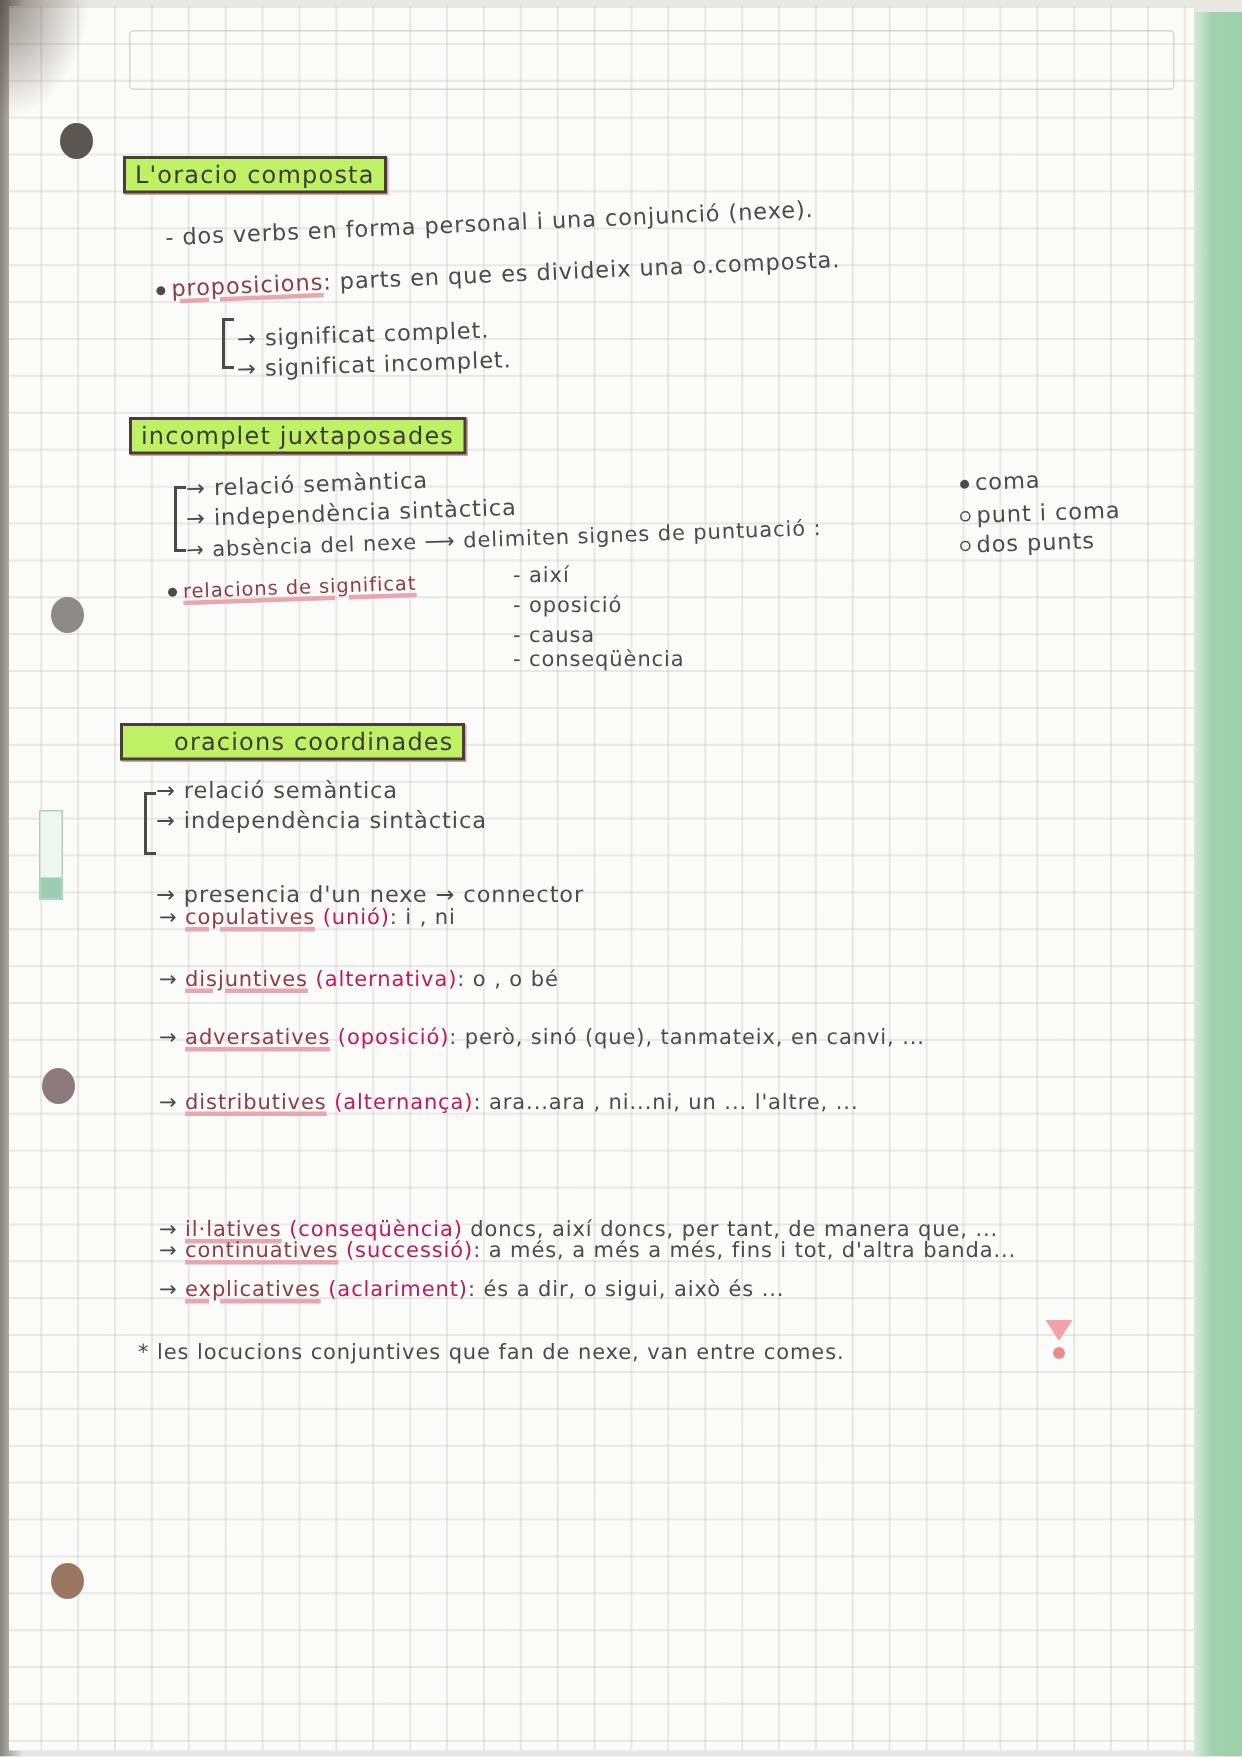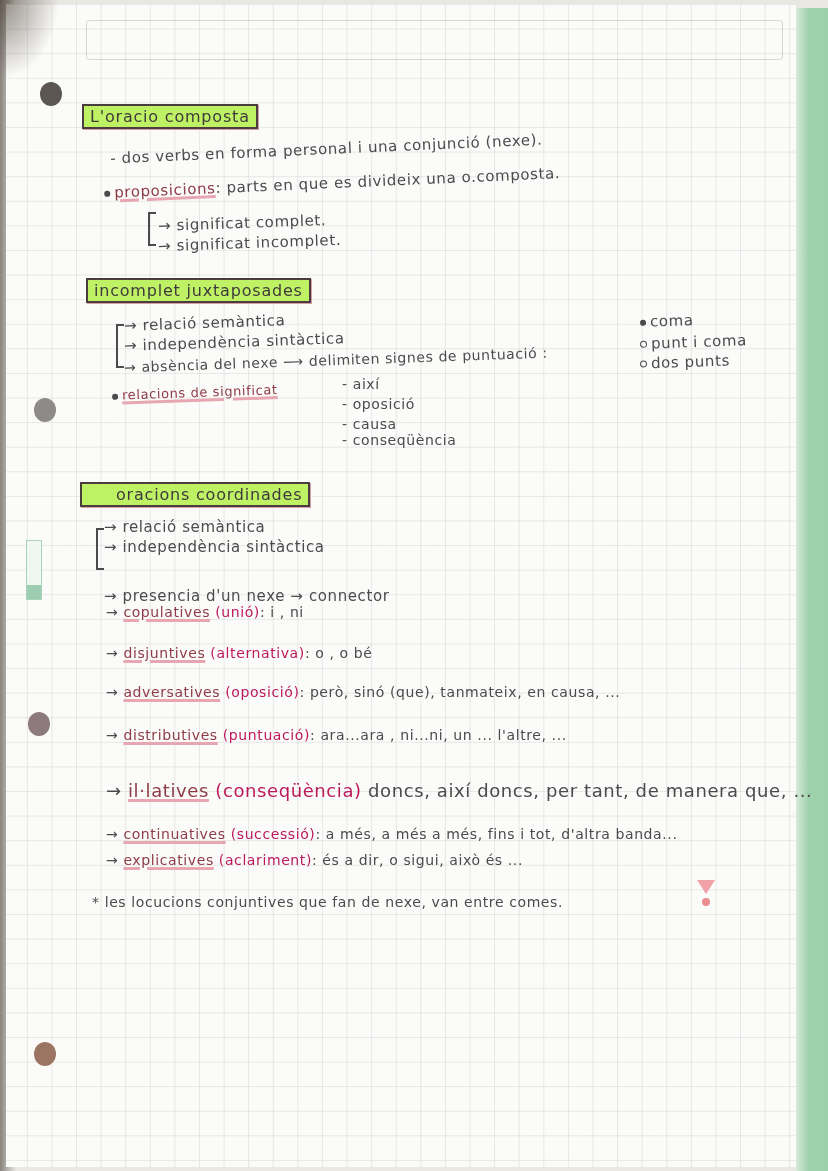--- a/index.html
+++ b/index.html
@@ -102,23 +102,23 @@
 <div class="hw" style="left:342px;top:432px;font-size:14px;">- conseqüència</div>
 
 <div class="heading" style="left:80px;top:482px;padding-left:34px;">oracions coordinades</div>
 <div class="bracket" style="left:96px;top:528px;height:38px;"></div>
 <div class="hw" style="left:104px;top:518px;"><span>→ </span><span>relació semàntica</span></div>
 <div class="hw" style="left:104px;top:538px;"><span>→ </span><span>independència sintàctica</span></div>
 <div class="hw" style="left:104px;top:556px;margin-top:31px;"><span>→ </span><span>presencia d'un nexe → connector</span></div>
 
 <div class="hw" style="left:106px;top:604px;font-size:14px;"><span>→</span> <span class="term">copulatives</span> <span class="gloss">(unió)</span><span>: i , ni</span></div>
 <div class="hw" style="left:106px;top:645px;font-size:14px;"><span>→</span> <span class="term">disjuntives</span> <span class="gloss">(alternativa)</span><span>: o , o bé</span></div>
-<div class="hw" style="left:106px;top:684px;font-size:14px;"><span>→</span> <span class="term">adversatives</span> <span class="gloss">(oposició)</span><span>: però, sinó (que), tanmateix, en causa, ...</span></div>
-<div class="hw" style="left:106px;top:727px;font-size:14px;"><span>→</span> <span class="term">distributives</span> <span class="gloss">(puntuació)</span><span>: ara...ara , ni...ni, un ... l'altre, ...</span></div>
-<div class="hw" style="left:106px;top:780px;font-size:18px;"><span>→</span> <span class="term">il·latives</span> <span class="gloss">(conseqüència)</span><span> doncs, així doncs, per tant, de manera que, ...</span></div>
+<div class="hw" style="left:106px;top:684px;font-size:14px;"><span>→</span> <span class="term">adversatives</span> <span class="gloss">(oposició)</span><span>: però, sinó (que), tanmateix, en canvi, ...</span></div>
+<div class="hw" style="left:106px;top:727px;font-size:14px;"><span>→</span> <span class="term">distributives</span> <span class="gloss">(alternança)</span><span>: ara...ara , ni...ni, un ... l'altre, ...</span></div>
+<div class="hw" style="left:106px;top:812px;font-size:14px;"><span>→</span> <span class="term">il·latives</span> <span class="gloss">(conseqüència)</span><span> doncs, així doncs, per tant, de manera que, ...</span></div>
 <div class="hw" style="left:106px;top:810px;font-size:14px;margin-top:16px;"><span>→</span> <span class="term">continuatives</span> <span class="gloss">(successió)</span><span>: a més, a més a més, fins i tot, d'altra banda...</span></div>
 <div class="hw" style="left:106px;top:852px;font-size:14px;"><span>→</span> <span class="term">explicatives</span> <span class="gloss">(aclariment)</span><span>: és a dir, o sigui, això és ...</span></div>
 
 <div class="hw" style="left:92px;top:894px;font-size:14px;">* les locucions conjuntives que fan de nexe, van entre comes.</div>
 <div class="excl">
     <div class="tri"></div>
     <div class="dot"></div>
   </div>
 
 </body></html>

